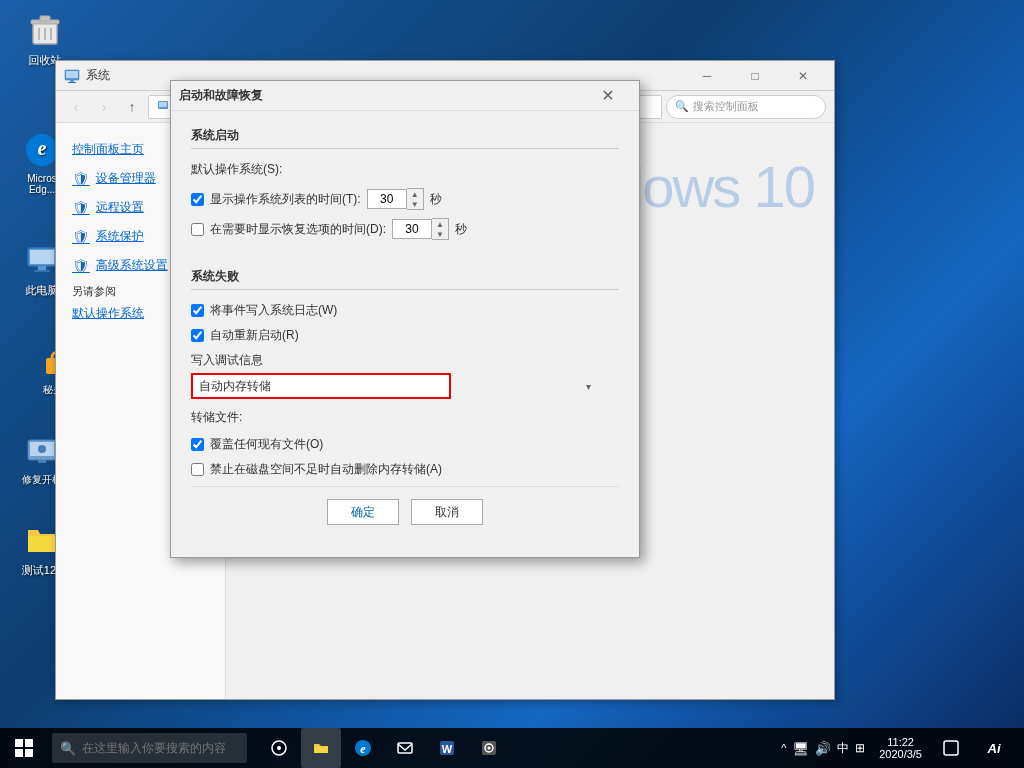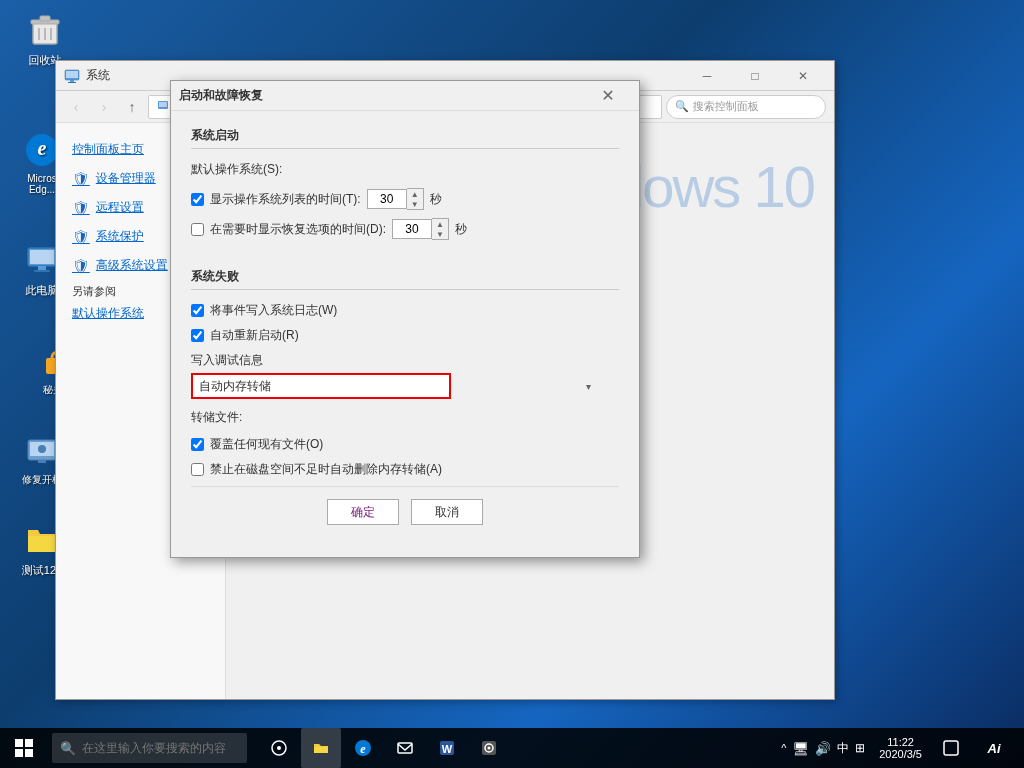--- a/index.html
+++ b/index.html
@@ -529,21 +529,21 @@
     }
 
     .btn-ok {
       width: 72px;
       height: 26px;
       background: white;
       border: 1px solid #aaa;
       font-size: 12px;
       font-family: 'Microsoft YaHei', sans-serif;
       cursor: pointer;
-      color: #701a75;
+      color: #0369a1;
     }
 
     .btn-cancel {
       width: 72px;
       height: 26px;
       background: white;
       border: 1px solid #aaa;
       font-size: 12px;
       font-family: 'Microsoft YaHei', sans-serif;
       cursor: pointer;

